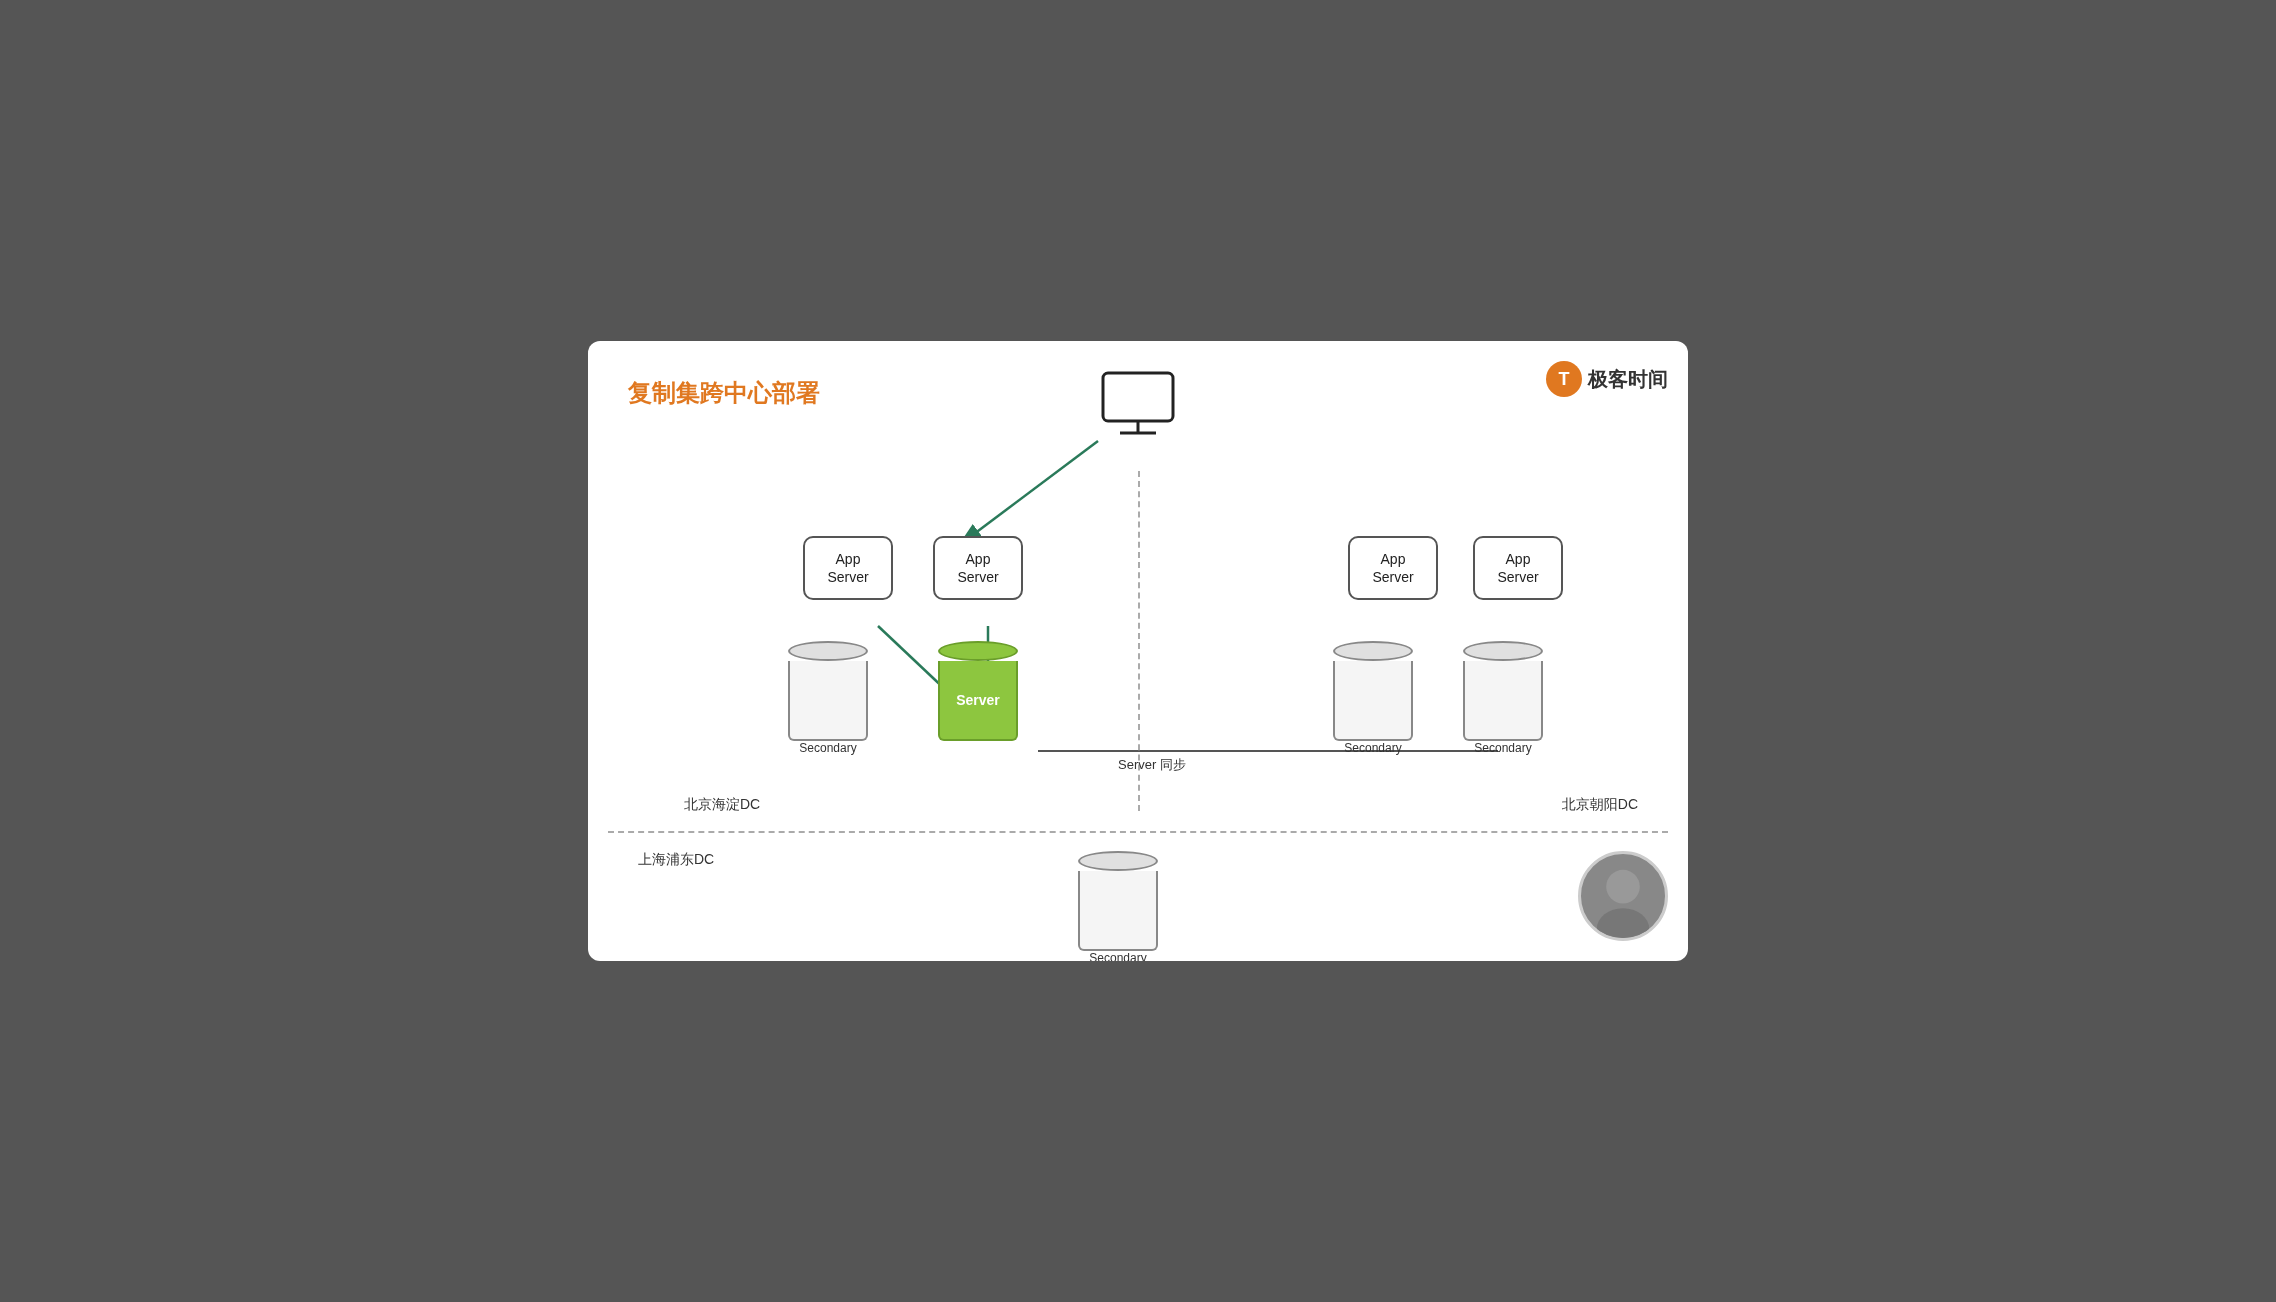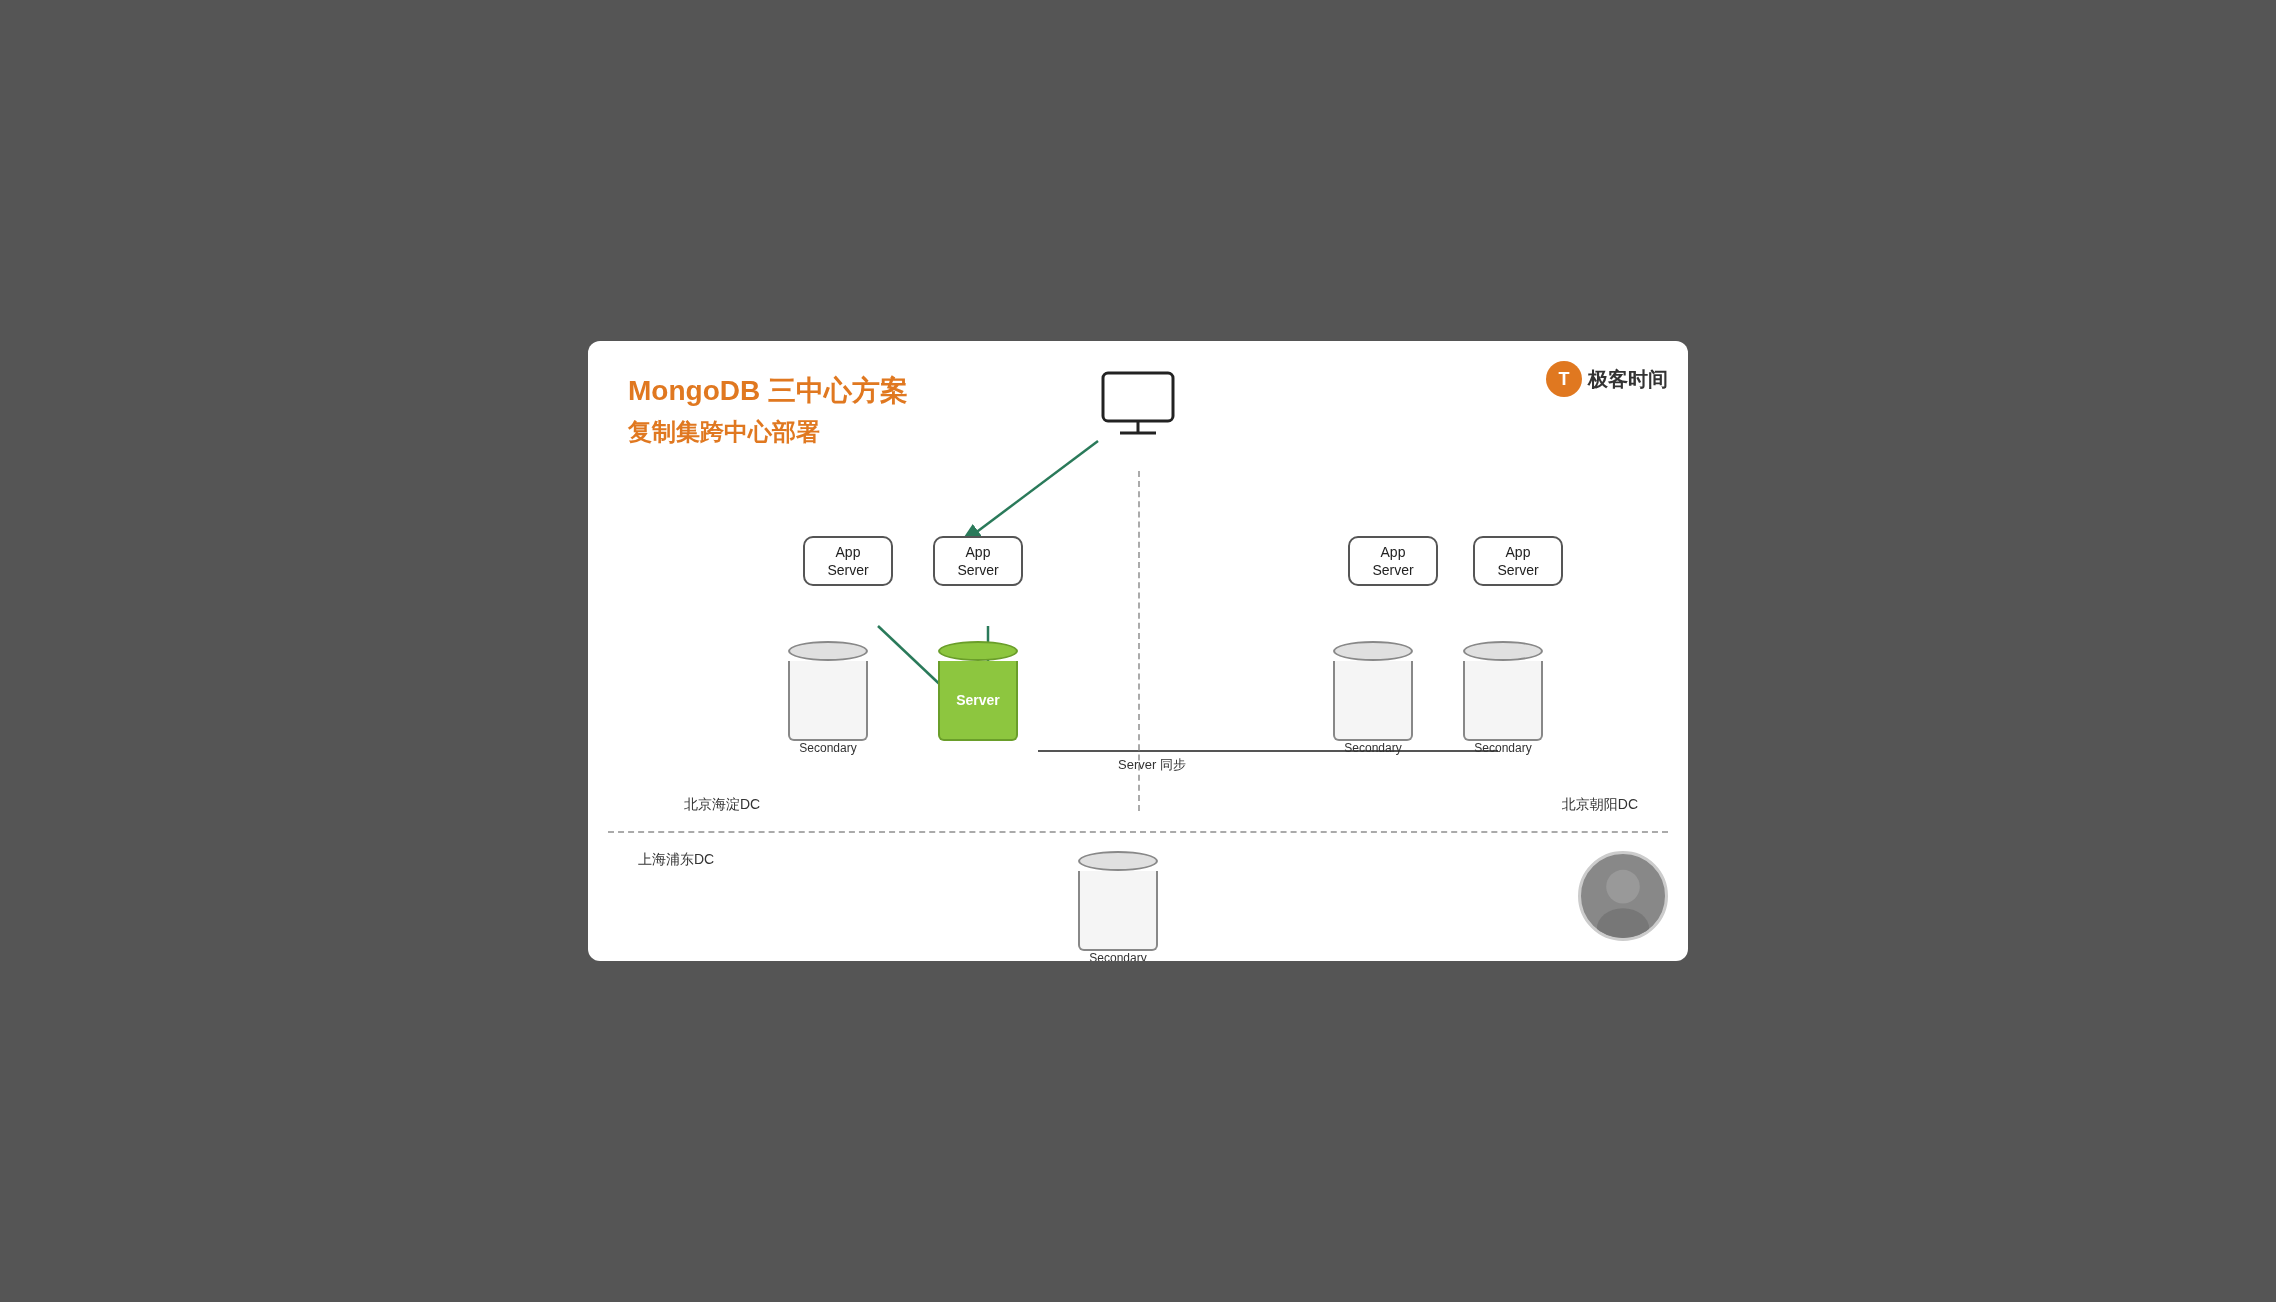--- a/index.html
+++ b/index.html
@@ -97,21 +97,21 @@
       position: absolute;
       font-size: 14px;
       color: #333;
     }
     
     .app-server-box {
       position: absolute;
       border: 2px solid #555;
       border-radius: 10px;
       width: 90px;
-      height: 50px;
+      height: 64px;
       display: flex;
       align-items: center;
       justify-content: center;
       text-align: center;
       font-size: 14px;
       background: #fff;
       color: #222;
       line-height: 1.3;
     }
     
@@ -184,21 +184,20 @@
       display: flex;
       align-items: center;
       justify-content: center;
     }
   </style>
 </head>
 <body>
 
 <div class="slide">
 
-  <div class="title-main">MongoDB 三中心方案</div>
   <div class="title-sub">复制集跨中心部署</div>
 
   <div class="logo">
     <div class="logo-icon">
       <span>T</span>
     </div>
     <span>极客时间</span>
   </div>
 
 

